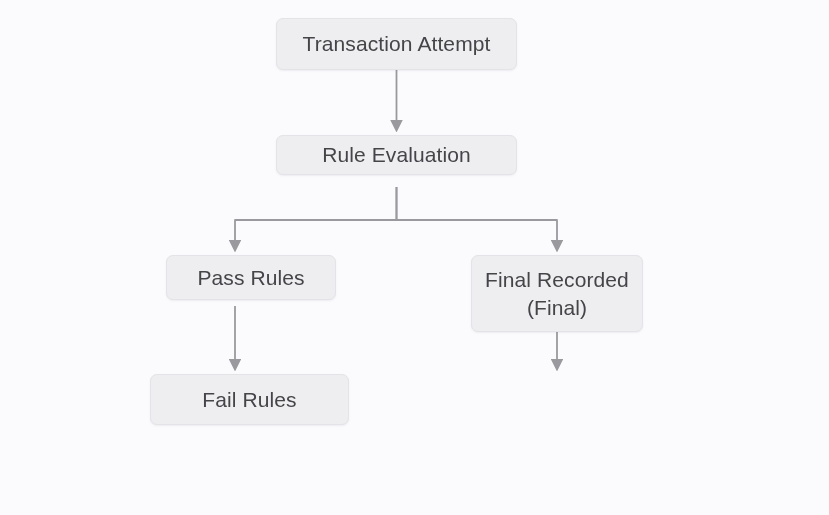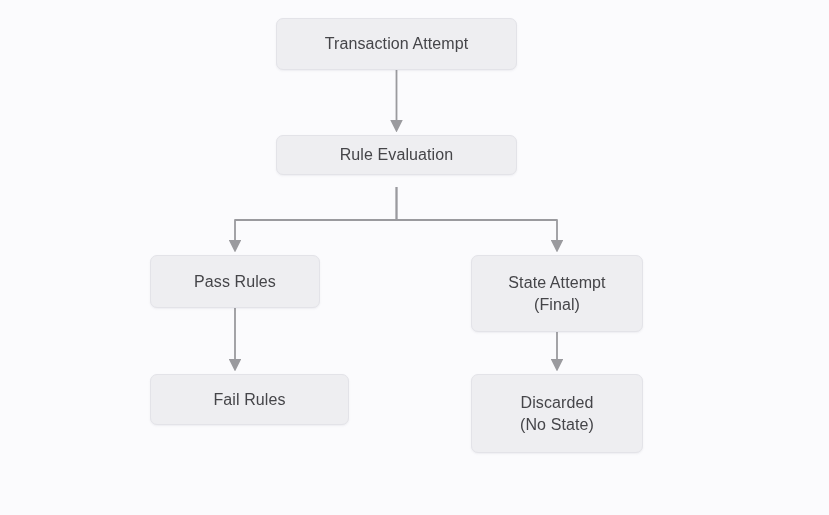--- a/index.html
+++ b/index.html
@@ -30,21 +30,21 @@
     position: absolute;
     box-sizing: border-box;
     background: #eeeef1;
     border: 1px solid #e3e3e8;
     border-radius: 7px;
     display: flex;
     align-items: center;
     justify-content: center;
     text-align: center;
     color: #454549;
-    font-size: 16px;
+    font-size: 21px;
     font-weight: 400;
     line-height: 1.32;
     letter-spacing: 0.1px;
     box-shadow: 0 1px 2px rgba(120,120,140,0.10);
     white-space: pre-line;
   }
   .node-label {
     display: block;
     padding: 0 10px;
     white-space: pre-line;
@@ -84,31 +84,27 @@
   </svg>
 
   <div class="node" style="left:276px; top:18px; width:241px; height:52px;">
     <span class="node-label">Transaction Attempt</span>
   </div>
 
   <div class="node" style="left:276px; top:135px; width:241px; height:40px;">
     <span class="node-label">Rule Evaluation</span>
   </div>
 
-  <div class="node" style="left:150px; top:255px; width:170px; height:53px;">
+  <div class="node" style="left:166px; top:255px; width:170px; height:45px;">
     <span class="node-label">Pass Rules</span>
   </div>
 
   <div class="node" style="left:471px; top:255px; width:172px; height:77px;">
-    <span class="node-label">State Attempt
+    <span class="node-label">Final Recorded
 (Final)</span>
   </div>
 
   <div class="node" style="left:150px; top:374px; width:199px; height:51px;">
     <span class="node-label">Fail Rules</span>
   </div>
 
-  <div class="node" style="left:471px; top:374px; width:172px; height:79px;">
-    <span class="node-label">Discarded
-(No State)</span>
-  </div>
 
 </div>
 
 </body></html>

